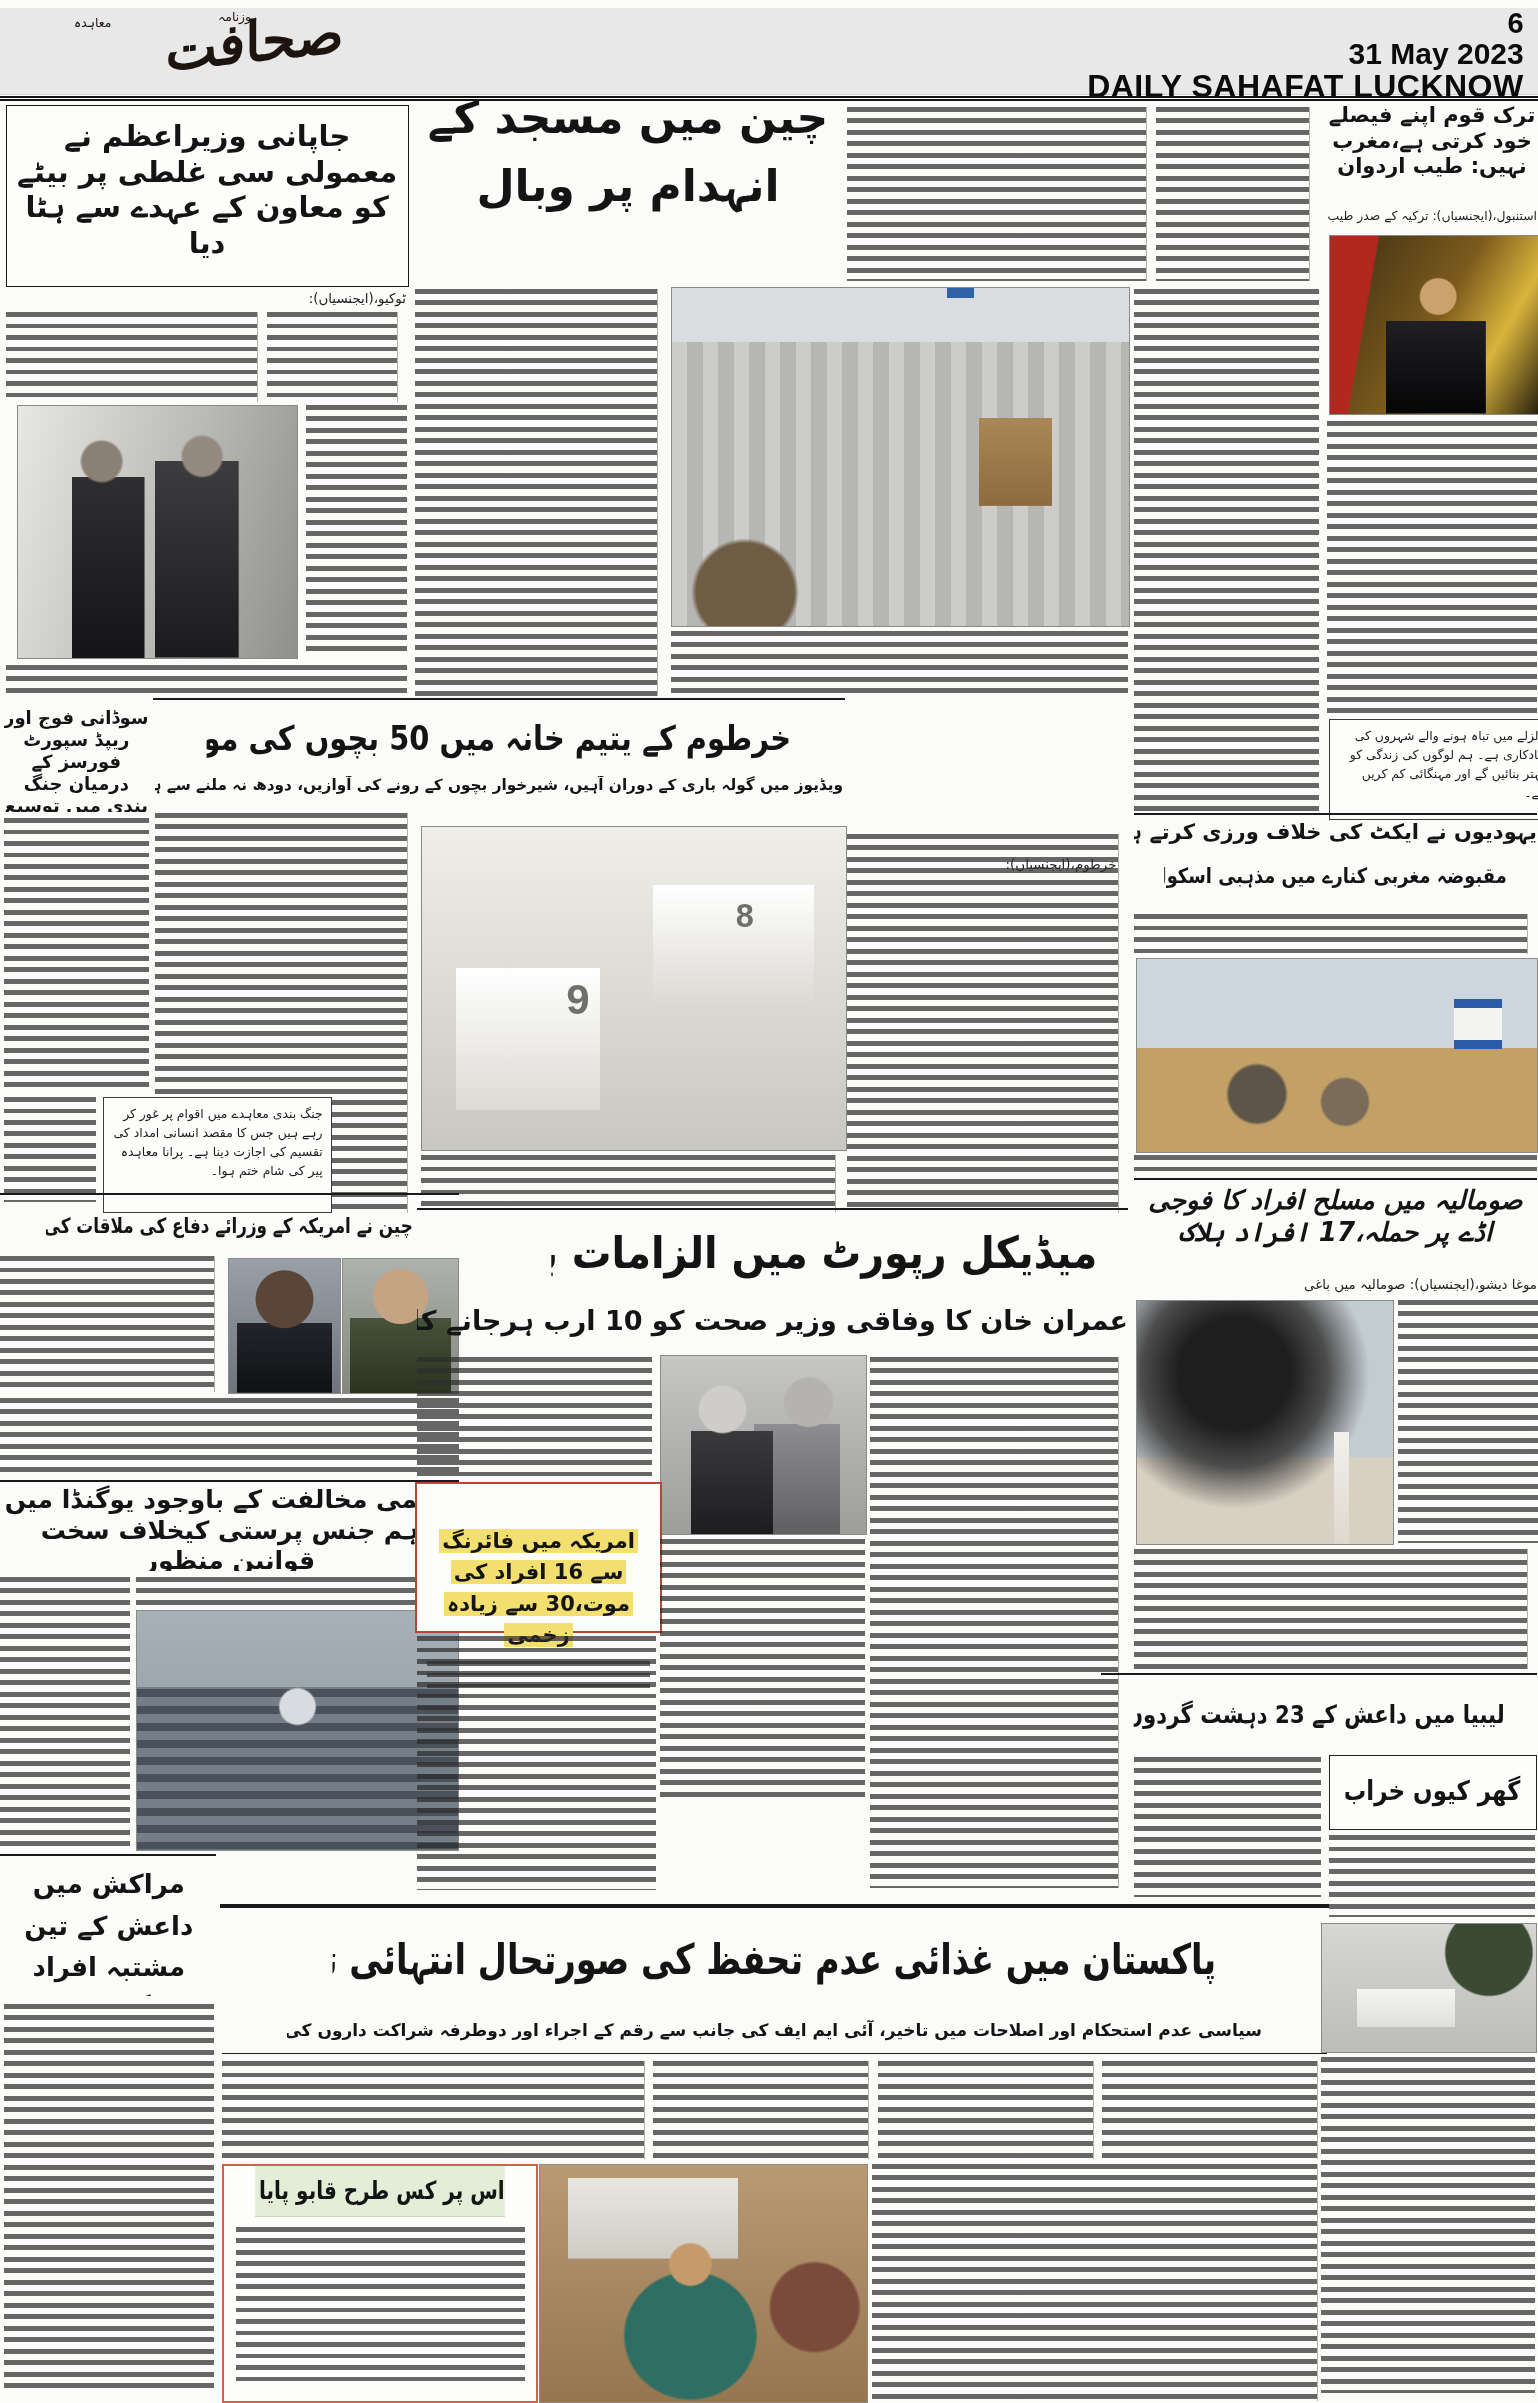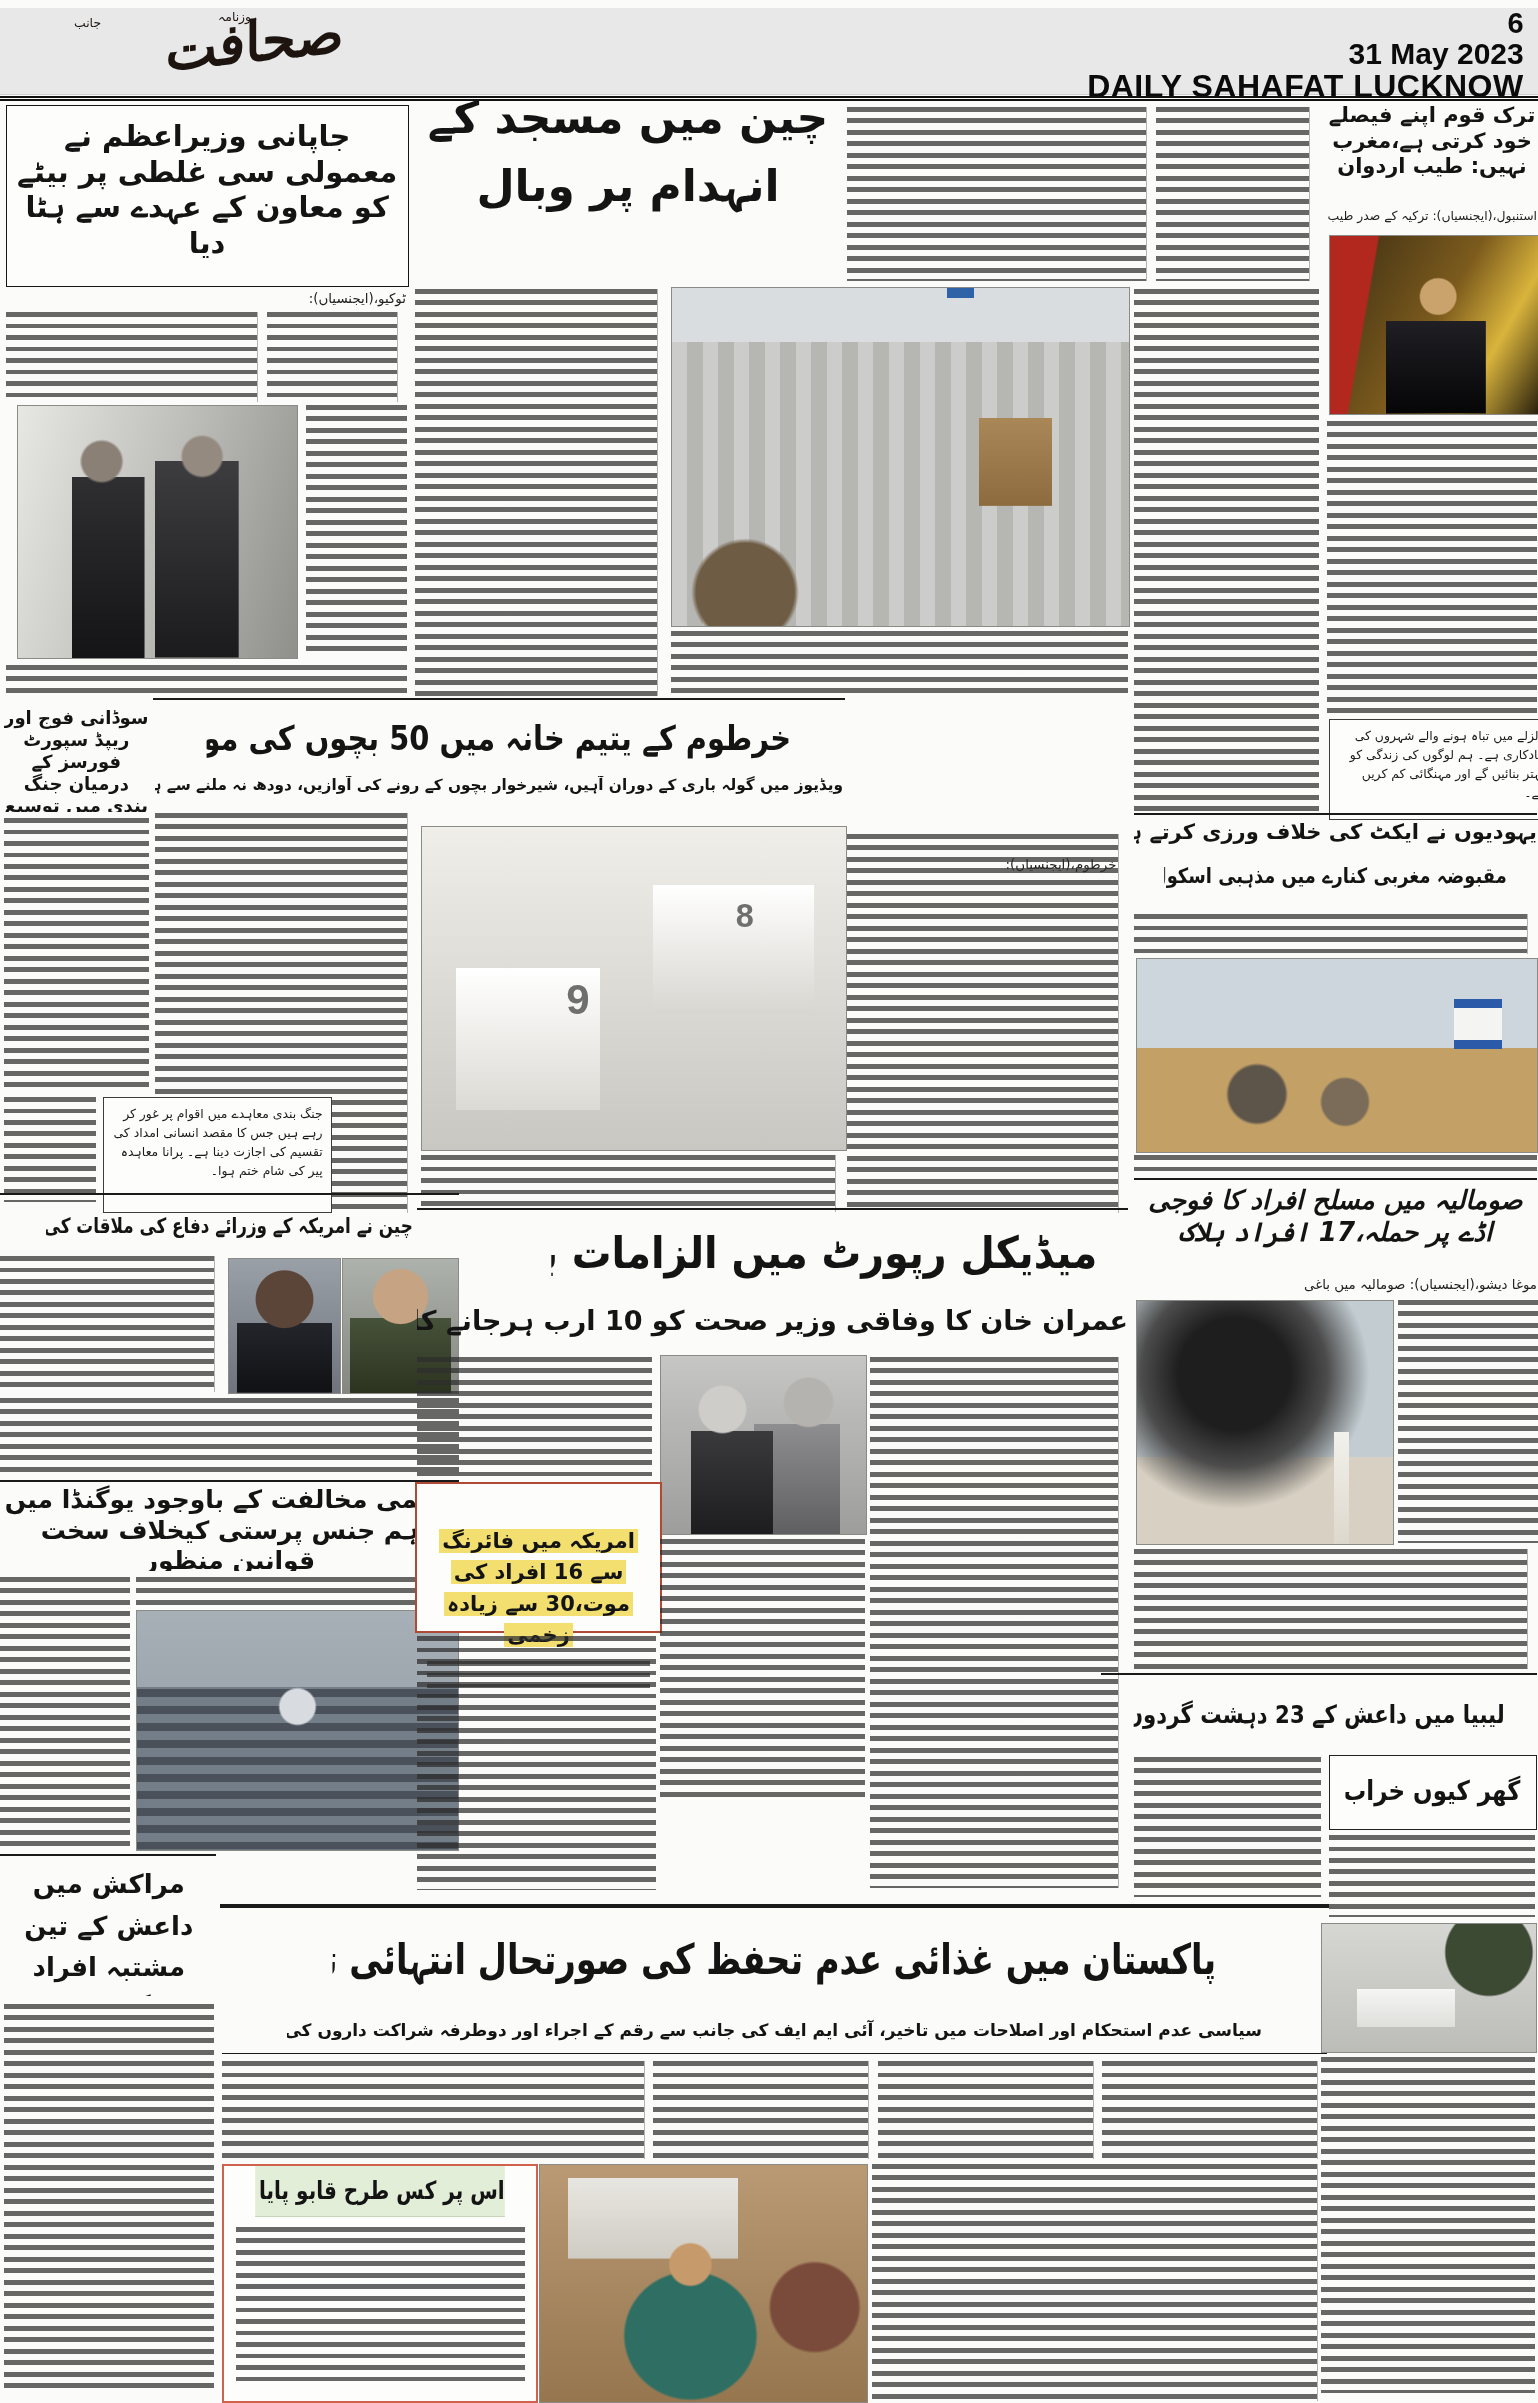--- a/index.html
+++ b/index.html
@@ -40,21 +40,21 @@
   .caption-num{position:absolute;font-weight:bold;color:#6f6f6c;font-family:"Liberation Sans",sans-serif;}
 </style>
 </head>
 <body>
 
 <div class="page">
 
   <div class="abs masthead">
     <div class="logo ur">
       <span class="logo-top">روزنامہ</span>
-      <span class="logo-side">جانب</span>
+      <span class="logo-side">معاہدہ</span>
       <span class="logo-main">صحافت</span>
     </div>
     <div class="mast-right">
       <div class="mast-page">6</div>
       <div class="mast-date">31 May 2023</div>
       <div class="mast-name">DAILY SAHAFAT LUCKNOW</div>
     </div>
   </div>
   <div class="abs toprule"></div>
 

